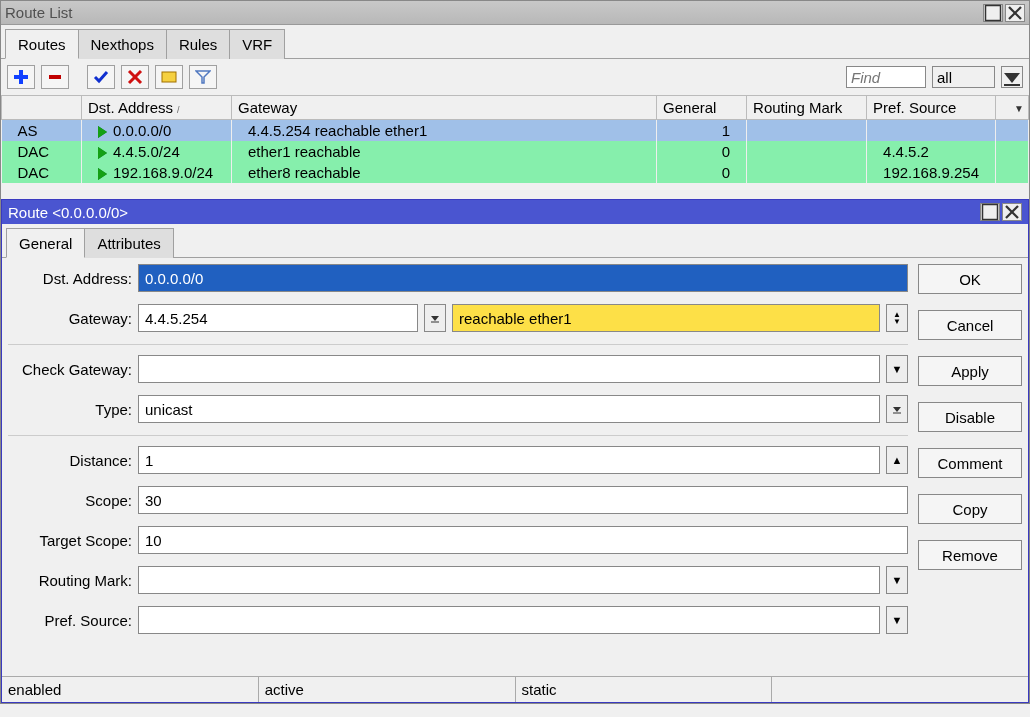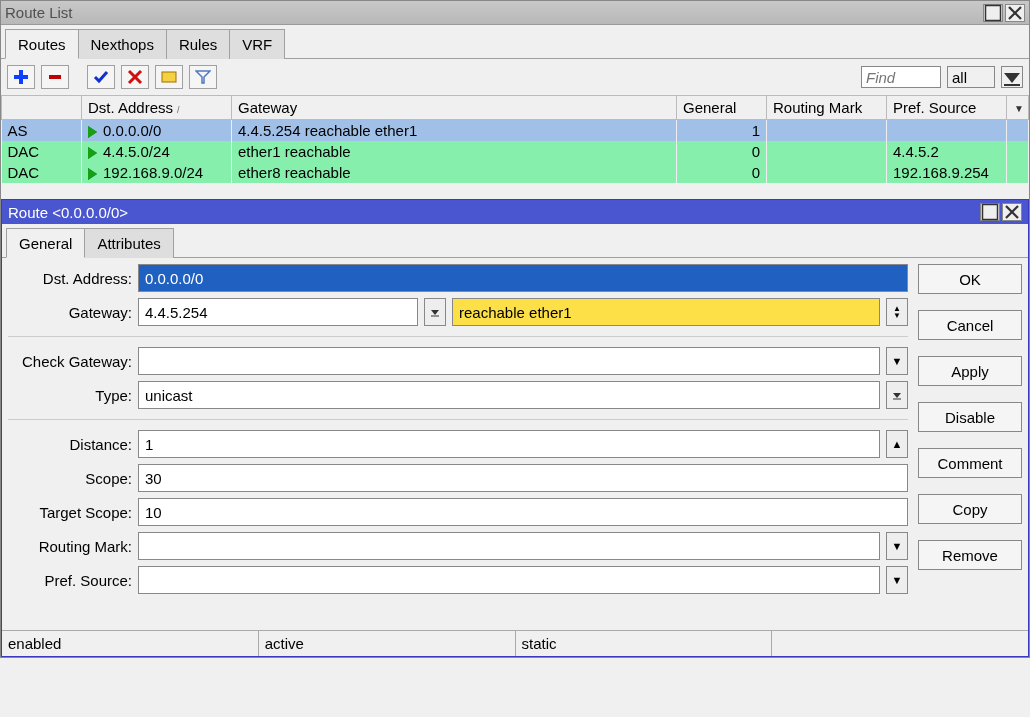--- a/index.html
+++ b/index.html
@@ -22,28 +22,28 @@
     .tbtn { width: 28px; height: 24px; border: 1px solid #a0a0a0; background: #f5f5f5; display: flex; align-items: center; justify-content: center; cursor: pointer; font-weight: bold; font-size: 16px; }
     .tbtn.add { color: #1040ff; }
     .tbtn.remove { color: #c00000; font-size: 22px; line-height: 10px; }
     .tbtn.check { color: #1030d0; }
     .tbtn.x { color: #d01010; }
     .tbtn.note { color: #c0a000; font-size: 14px; }
     .tbtn.filter { color: #5078c0; }
     .tbtn svg { width: 16px; height: 16px; }
     .toolbar .spacer { flex: 1; }
     .find-box { width: 80px; height: 22px; border: 1px solid #888; font-style: italic; color: #0c4a6e; padding: 0 4px; font-size: 15px; }
-    .all-box { width: 48px; height: 22px; border: 1px solid #888; padding: 0 4px; font-size: 15px; display: flex; align-items: center; }
+    .all-box { width: 63px; height: 22px; border: 1px solid #888; padding: 0 4px; font-size: 15px; display: flex; align-items: center; }
     .spin-btn { width: 22px; height: 22px; border: 1px solid #888; display: flex; align-items: center; justify-content: center; cursor: pointer; font-size: 10px; }
 
     
     table.routes { width: 100%; border-collapse: collapse; font-size: 15px; }
     table.routes th { text-align: left; padding: 3px 6px; border: 1px solid #bbb; border-left: none; background: #f0f0f0; font-weight: normal; position: relative; }
     table.routes th:first-child { border-left: 1px solid #bbb; }
-    table.routes td { padding: 2px 6px; border-right: 1px solid #eee; }
+    table.routes td { padding: 2px 16px; border-right: 1px solid #eee; }
     table.routes tr.datarow { background: #86efac; }
     table.routes tr.datarow.sel { background: #a0c0e8; }
     .flag-cell { width: 80px; }
     .dst-cell { width: 150px; white-space: nowrap; }
     .gw-cell { }
     .dist-cell { width: 90px; text-align: right; }
     .rmark-cell { width: 120px; }
     .psrc-cell { width: 120px; }
     .dropcol { width: 22px; }
     .play-icon { display: inline-block; width: 0; height: 0; border-top: 6px solid transparent; border-bottom: 6px solid transparent; border-left: 9px solid #15a015; margin-right: 6px; vertical-align: middle; filter: drop-shadow(0 0 0.5px #073); }
@@ -51,21 +51,21 @@
 
     
     .subwindow { margin-top: 16px; border: 1px solid #3a3ac0; background: #f0f0f0; }
     .sub-title { height: 24px; background: #4a55d0; color: #fff; display: flex; align-items: center; padding: 0 6px; font-size: 15px; }
 
     .detail-body { display: flex; padding: 6px; gap: 10px; align-items: flex-start; }
     .detail-left { flex: 1; }
     .detail-right { width: 104px; display: flex; flex-direction: column; gap: 16px; }
     .detail-right button { height: 30px; border: 1px solid #888; background: #f5f5f5; font-size: 15px; cursor: pointer; }
 
-    .form-row { display: flex; align-items: center; margin-bottom: 6px; }
+    .form-row { display: flex; align-items: center; margin-bottom: 12px; }
     .form-row.sep { border-top: 1px solid #ccc; padding-top: 10px; margin-top: 10px; }
     .form-label { width: 130px; text-align: right; padding-right: 6px; font-size: 15px; }
     .form-input { flex: 1; display: flex; gap: 6px; align-items: stretch; }
     .text-input { flex: 1; height: 28px; border: 1px solid #888; padding: 0 6px; font-size: 15px; background: #fff; }
     .text-input.selected { background: #2060c0; color: #fff; }
     .inline-btn { width: 22px; border: 1px solid #888; background: #eee; display: flex; align-items: center; justify-content: center; cursor: pointer; font-size: 11px; }
     .inline-btn.stack { flex-direction: column; font-size: 8px; line-height: 7px; }
     .gw-status { flex: 1; height: 28px; border: 1px solid #888; background: #fde047; padding: 0 6px; display: flex; align-items: center; font-size: 15px; }
 
     

